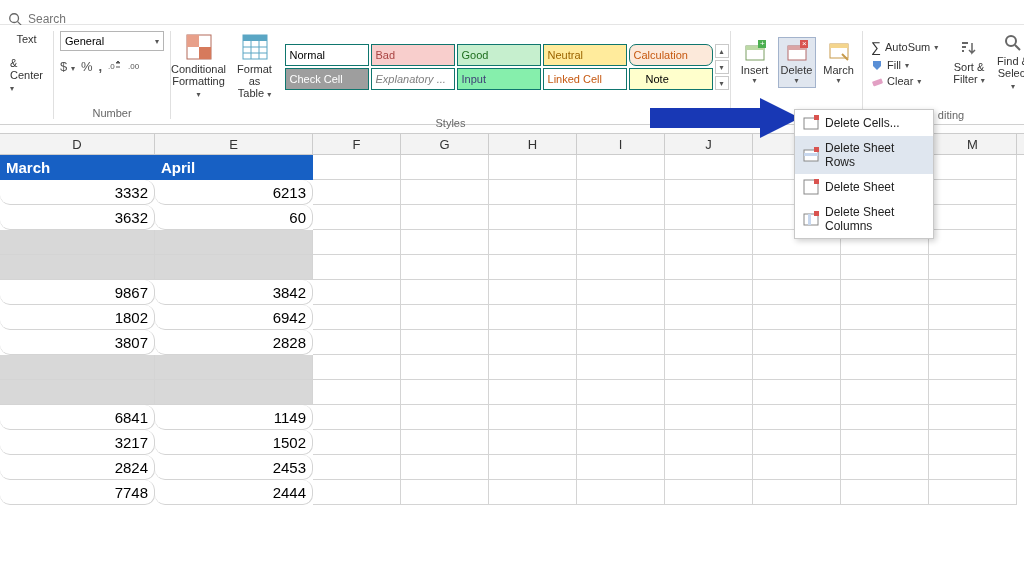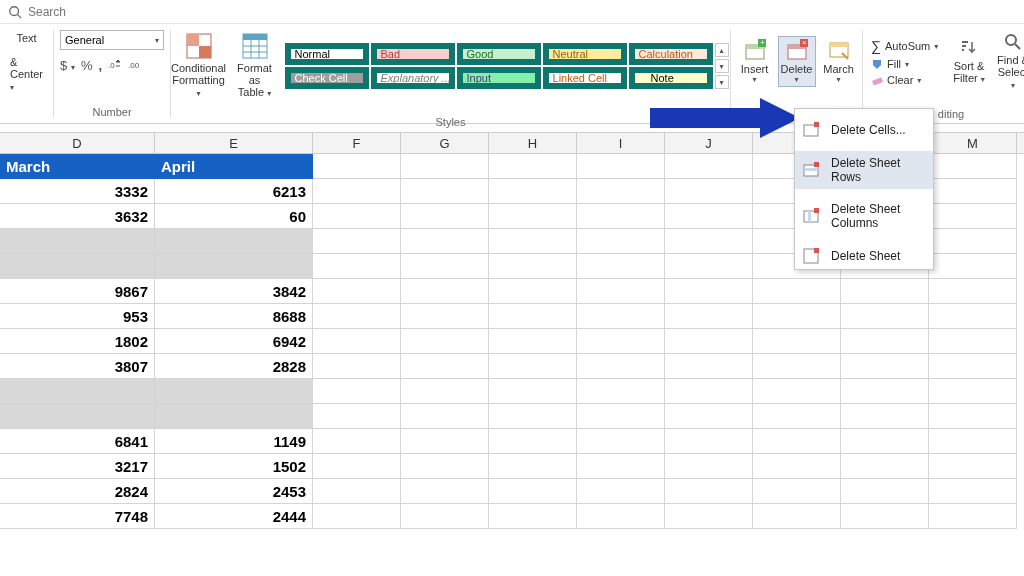--- a/index.html
+++ b/index.html
@@ -1,19 +1,19 @@
 <!DOCTYPE html>
 <html><head>
 <meta charset="utf-8">
 <style>
   * { box-sizing: border-box; margin: 0; padding: 0; font-family: "Segoe UI", Arial, sans-serif; }
   body { background: #ffffff; width: 1024px; height: 576px; overflow: hidden; position: relative; }
 
   
-  .topbar { height: 24px; background: #ffffff; display: flex; align-items: center; padding: 0 8px; border-bottom: 1px solid #e5e5e5; }
+  .topbar { height: 24px; background: #ffffff; display: flex; align-items: flex-start; padding: 12px 8px; border-bottom: 1px solid #e5e5e5; }
   .search-icon { width: 14px; height: 14px; margin-right: 6px; color: #666; }
   .search-input { border: none; font-size: 12px; outline: none; color: #888; background: transparent; }
 
   
   .ribbon { height: 100px; background: #ffffff; display: flex; align-items: flex-start; padding-top: 6px; position: relative; border-bottom: 1px solid #d0d0d0; }
   .ribbon-group { display: flex; flex-direction: column; align-items: center; border-right: 1px solid #e0e0e0; height: 88px; padding: 0 6px; justify-content: space-between; }
   .group-label { font-size: 11px; color: #666; margin-top: 14px; }
   .group-top { display: flex; align-items: center; gap: 4px; flex: 1; }
 
   .big-btn { display: flex; flex-direction: column; align-items: center; justify-content: center; width: 52px; padding: 2px; font-size: 11px; color: #333; cursor: pointer; }
@@ -25,55 +25,55 @@
 
   
   .partial-text-btn { font-size: 11px; color: #333; padding: 2px 4px; }
 
   
   .num-select { width: 104px; height: 20px; font-size: 11px; border: 1px solid #b5b5b5; background: #fff; padding: 0 4px; display: flex; align-items: center; justify-content: space-between; }
   .num-icons { display: flex; gap: 6px; font-size: 13px; color: #555; margin-top: 4px; align-items: center; }
 
   
   .styles-gallery { display: grid; grid-template-columns: repeat(5, 84px); grid-template-rows: 22px 22px; gap: 2px; }
-  .style-cell { border: 6px solid #0f766e; font-size: 11px; padding: 2px 4px; display: flex; align-items: center; overflow: hidden; white-space: nowrap; }
+  .style-cell { border: 1px solid #0f766e; font-size: 11px; padding: 2px 4px; display: flex; align-items: center; overflow: hidden; white-space: nowrap; }
   .gallery-arrows { display: flex; flex-direction: column; justify-content: space-between; margin-left: 2px; }
   .gallery-arrow { width: 14px; height: 14px; border: 1px solid #c9c9c9; font-size: 8px; display: flex; align-items: center; justify-content: center; color: #555; }
 
   
   .cells-btn { display: flex; flex-direction: column; align-items: center; width: 38px; font-size: 11px; color: #333; padding: 2px; cursor: pointer; border: 1px solid transparent; }
   .cells-btn.open { background: #e0e6ef; border: 1px solid #a3b3cc; }
   .cells-btn .ico { width: 22px; height: 22px; margin-bottom: 2px; }
   .caret-tiny { font-size: 8px; color: #555; }
 
   
   .edit-row { display: flex; align-items: center; gap: 4px; font-size: 11px; color: #333; padding: 1px 2px; white-space: nowrap; }
   .sigma { font-size: 14px; }
 
   
   .dropdown-menu { position: absolute; top: 84px; left: 794px; width: 140px; background: #fff; border: 1px solid #c8c8c8; box-shadow: 2px 2px 6px rgba(0,0,0,0.2); font-size: 12px; z-index: 10; }
-  .menu-item { display: flex; align-items: center; gap: 12px; padding: 5px 8px; color: #222; cursor: pointer; margin-top: 8px; }
+  .menu-item { display: flex; align-items: center; gap: 6px; padding: 5px 8px; color: #222; cursor: pointer; }
   .menu-item.hover { background: #dfe6ef; }
   .menu-icon { width: 16px; height: 16px; flex-shrink: 0; }
 
   
   .blue-arrow { position: absolute; top: 98px; left: 650px; z-index: 9; }
 
   
   .partial-area { height: 8px; background: #fdfdfd; }
 
   
   .grid { position: relative; }
   .col-headers { display: flex; height: 22px; background: #f3f3f3; border-top: 1px solid #ccc; border-bottom: 1px solid #ccc; }
   .col-head { border-right: 1px solid #ccc; display: flex; align-items: center; justify-content: center; font-size: 13px; color: #333; }
   .rows { }
   .row-data { display: flex; height: 25px; }
   .cell { border-right: 1px solid #d4d4d4; border-bottom: 1px solid #d4d4d4; display: flex; align-items: center; padding: 0 6px; font-size: 15px; color: #000; }
   .cell.header-blue { background: #1760c4; color: #fff; font-weight: bold; justify-content: flex-start; border-right: 1px solid #1760c4; border-bottom: 1px solid #1760c4; }
-  .cell.num { justify-content: flex-end; font-weight: bold; }
+  .cell.num { justify-content: flex-end; font-weight: normal; border-radius: 10px; }
   .cell.selblank { background: #d8d8d8; }
 
   
   .cD { width: 155px; }
   .cE { width: 158px; }
   .cOther { width: 88px; }
 
   
   svg { display: block; }
 </style>
@@ -146,21 +146,21 @@
           </svg>
         <div class="label-line">Format as</div>
         <div class="label-line"><span>Table</span> <span class="caret">▾</span></div>
       </div>
       <div style="display:flex;">
         <div class="styles-gallery" id="styles-gallery">
             <div class="style-cell" style="background: rgb(255, 255, 255); color: rgb(0, 0, 0);">Normal</div>
             <div class="style-cell" style="background: rgb(248, 206, 204); color: rgb(169, 68, 66);">Bad</div>
             <div class="style-cell" style="background: rgb(198, 239, 206); color: rgb(30, 110, 30);">Good</div>
             <div class="style-cell" style="background: rgb(255, 235, 156); color: rgb(156, 101, 0);">Neutral</div>
-            <div class="style-cell" style="background: rgb(252, 233, 218); color: rgb(198, 89, 17);">Calculation</div>
+            <div class="style-cell" style="background: rgb(252, 233, 218); color: rgb(198, 89, 17); border-radius: 7px;">Calculation</div>
             <div class="style-cell" style="background: rgb(158, 158, 158); color: rgb(255, 255, 255);">Check Cell</div>
             <div class="style-cell" style="background: rgb(255, 255, 255); color: rgb(127, 127, 127); font-style: italic;">Explanatory ...</div>
             <div class="style-cell" style="background: #86efac; color: rgb(63, 63, 118);">Input</div>
             <div class="style-cell" style="background: rgb(255, 255, 255); color: rgb(198, 89, 17);">Linked Cell</div>
             <div class="style-cell" style="background: rgb(255, 255, 204); color: rgb(0, 0, 0); padding-left: 16px;">Note</div>
           </div>
         <div class="gallery-arrows">
           <div class="gallery-arrow">▴</div>
           <div class="gallery-arrow">▾</div>
           <div class="gallery-arrow">▾</div>
@@ -259,32 +259,32 @@
     <div class="menu-item hover">
       <svg class="menu-icon" viewBox="0 0 16 16">
           <rect x="1" y="3" width="14" height="11" fill="#fff" stroke="#888"></rect>
           <rect x="1" y="6" width="14" height="3" fill="#c7d7ee"></rect>
           <rect x="11" y="0" width="5" height="5" fill="#d9534f"></rect>
         </svg>
       <span>Delete Sheet Rows</span>
     </div>
     <div class="menu-item">
       <svg class="menu-icon" viewBox="0 0 16 16">
+          <rect x="1" y="1" width="14" height="14" fill="#fff" stroke="#888"></rect>
+          <rect x="11" y="0" width="5" height="5" fill="#d9534f"></rect>
+        </svg>
+      <span>Delete Sheet</span>
+    </div>
+    <div class="menu-item">
+      <svg class="menu-icon" viewBox="0 0 16 16">
           <rect x="1" y="3" width="14" height="11" fill="#fff" stroke="#888"></rect>
           <rect x="5" y="3" width="3" height="11" fill="#c7d7ee"></rect>
           <rect x="11" y="0" width="5" height="5" fill="#d9534f"></rect>
         </svg>
       <span>Delete Sheet Columns</span>
-    </div>
-    <div class="menu-item">
-      <svg class="menu-icon" viewBox="0 0 16 16">
-          <rect x="1" y="1" width="14" height="14" fill="#fff" stroke="#888"></rect>
-          <rect x="11" y="0" width="5" height="5" fill="#d9534f"></rect>
-        </svg>
-      <span>Delete Sheet</span>
     </div>
   </div>
 
 </div>
 
 <svg class="blue-arrow" width="150" height="40">
   <rect x="0" y="10" width="110" height="20" fill="#1838b5"></rect>
   <polygon points="110,0 150,20 110,40" fill="#1838b5"></polygon>
 </svg>
 
@@ -370,32 +370,20 @@
         <div class="cell cOther"></div>
         <div class="cell cOther"></div>
         <div class="cell cOther"></div>
         <div class="cell cOther"></div>
         <div class="cell cOther"></div>
         <div class="cell cOther"></div>
         <div class="cell cOther"></div>
         <div class="cell cOther"></div>
       </div>
       <div class="row-data">
-        <div class="cell num cD">953</div>
-        <div class="cell num cE">8688</div>
-        <div class="cell cOther"></div>
-        <div class="cell cOther"></div>
-        <div class="cell cOther"></div>
-        <div class="cell cOther"></div>
-        <div class="cell cOther"></div>
-        <div class="cell cOther"></div>
-        <div class="cell cOther"></div>
-        <div class="cell cOther"></div>
-      </div>
-      <div class="row-data">
         <div class="cell num cD">1802</div>
         <div class="cell num cE">6942</div>
         <div class="cell cOther"></div>
         <div class="cell cOther"></div>
         <div class="cell cOther"></div>
         <div class="cell cOther"></div>
         <div class="cell cOther"></div>
         <div class="cell cOther"></div>
         <div class="cell cOther"></div>
         <div class="cell cOther"></div>

